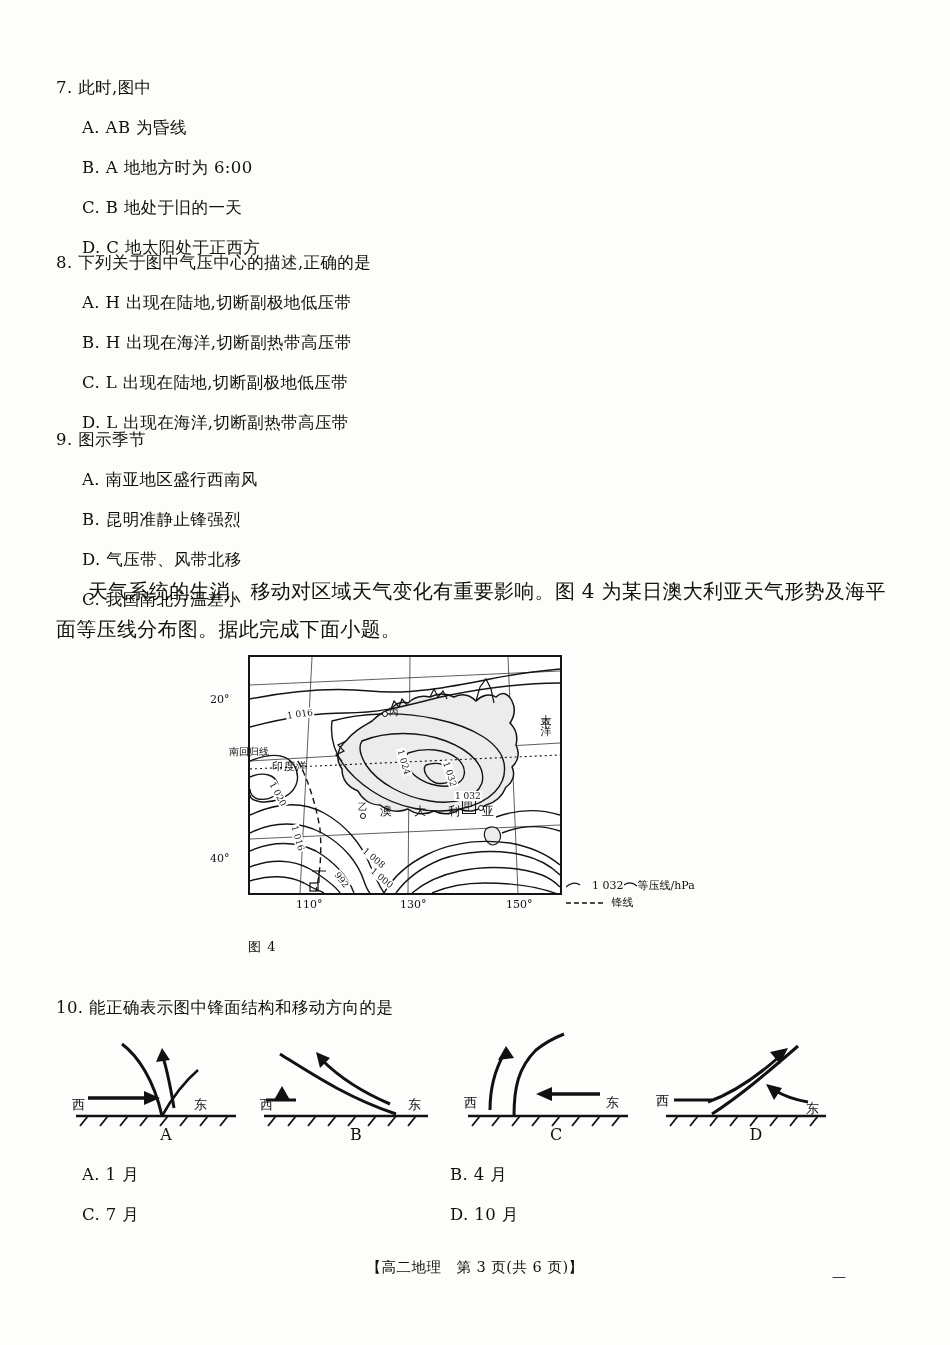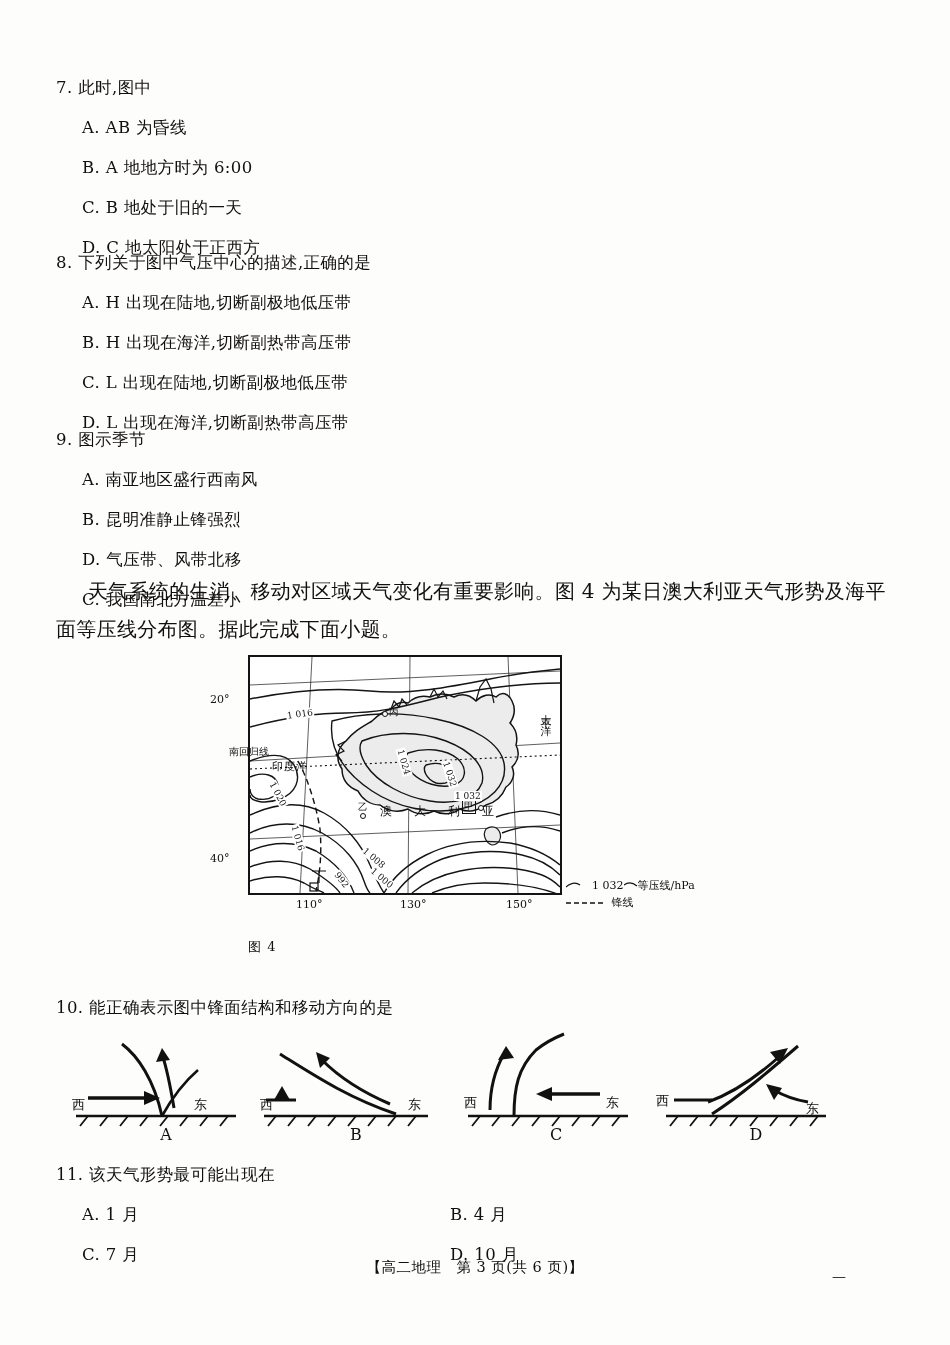--- a/index.html
+++ b/index.html
@@ -408,21 +408,20 @@
       <path d="M110 54 L118 70 L126 58 Z" fill="#111"></path>
 
       <path d="M18 70 L56 70" stroke="#111" stroke-width="3" fill="none"></path>
     </svg>
     <span class="dlabel" style="left:0px;top:62px;">西</span>
     <span class="dlabel" style="left:150px;top:70px;">东</span>
     <span class="dletter">D</span>
   </div>
 
   <div class="qblock" style="top:1155px;">
-    <div class="qline"><span class="qnum">11.</span> <span>该天气形势最可能出现在</span></div>
     <div class="qline twocol">
       <span class="c1">A. 1 月</span>
       <span class="c2">B. 4 月</span>
     </div>
     <div class="qline twocol">
       <span class="c1">C. 7 月</span>
       <span class="c2">D. 10 月</span>
     </div>
   </div>
 

